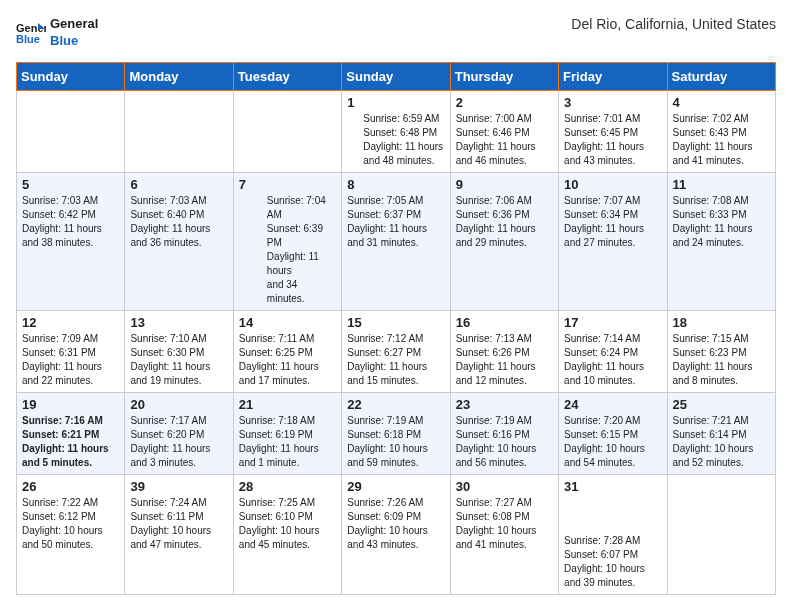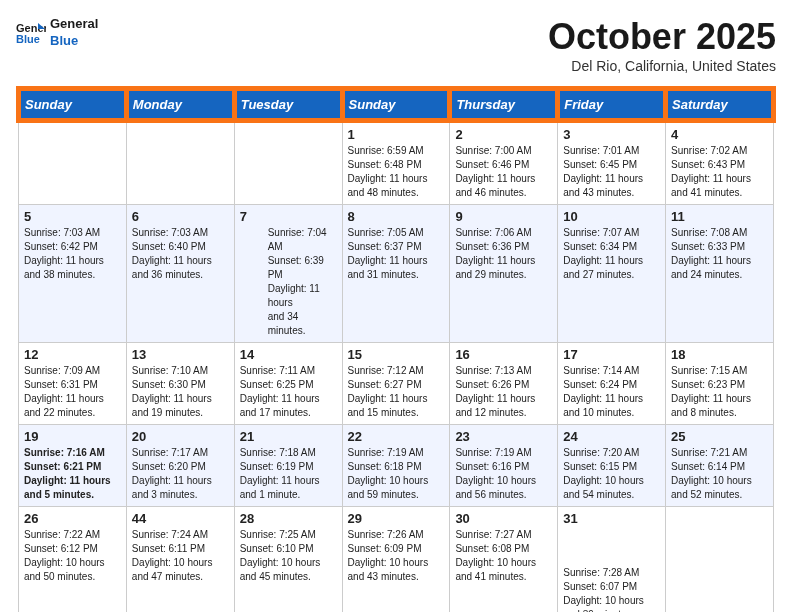--- a/index.html
+++ b/index.html
@@ -41,23 +41,22 @@
       width: 100%;
       border-collapse: collapse;
       border: 1px solid #ccc;
     }
     .calendar th {
       background-color: #1565c0;
       color: #fff;
       font-size: 13px;
       font-weight: bold;
       padding: 6px 4px;
-      border: 5px solid #f97316;
+      border: 1px solid #f97316;
       text-align: left;
-      font-style: italic;
     }
     .calendar td {
       border: 1px solid #ccc;
       vertical-align: top;
       padding: 4px 5px;
       font-size: 10.5px;
       color: #222;
       width: calc(100% / 7);
       height: 80px;
     }
@@ -90,21 +89,20 @@
       <text x="0" y="11" font-size="11" font-weight="bold" fill="#1a1a1a">General</text>
       <text x="0" y="22" font-size="11" font-weight="bold" fill="#1565c0">Blue</text>
       <polygon points="22,2 29,8 22,8" fill="#1565c0"></polygon>
     </svg>
     <div style="display:flex;flex-direction:column;line-height:1.3;">
       <span style="font-size:13px;font-weight:bold;color:#1a1a1a;">General</span>
       <span style="font-size:13px;font-weight:bold;color:#1565c0;">Blue</span>
     </div>
   </div>
   <div class="title-area">
-    <div class="month-title">October 2025</div>
     <div class="location">Del Rio, California, United States</div>
   </div>
 </div>
 
 <table class="calendar">
   <thead>
     <tr>
     <th>Sunday</th>
         <th>Monday</th>
         <th>Tuesday</th>
@@ -114,21 +112,21 @@
         <th>Saturday</th>
       </tr>
   </thead>
   <tbody id="calendar-body">
   <tr class="row-white">
         <td class="empty-cell"></td>
         <td class="empty-cell"></td>
         <td class="empty-cell"></td>
         <td>
           <div class="day-number">1</div>
-          <div class="day-info" style="white-space: pre-line;">Sunrise: 6:59 AM
+          <div class="day-info" style="white-space: pre-line; margin-left: 16px;">Sunrise: 6:59 AM
 Sunset: 6:48 PM
 Daylight: 11 hours
 and 48 minutes.</div>
         </td>
         <td>
           <div class="day-number">2</div>
           <div class="day-info" style="white-space: pre-line;">Sunrise: 7:00 AM
 Sunset: 6:46 PM
 Daylight: 11 hours
 and 46 minutes.</div>
@@ -303,21 +301,21 @@
       </tr>
       <tr class="row-white">
         <td>
           <div class="day-number">26</div>
           <div class="day-info" style="white-space: pre-line;">Sunrise: 7:22 AM
 Sunset: 6:12 PM
 Daylight: 10 hours
 and 50 minutes.</div>
         </td>
         <td>
-          <div class="day-number">44</div>
+          <div class="day-number">39</div>
           <div class="day-info" style="white-space: pre-line;">Sunrise: 7:24 AM
 Sunset: 6:11 PM
 Daylight: 10 hours
 and 47 minutes.</div>
         </td>
         <td>
           <div class="day-number">28</div>
           <div class="day-info" style="white-space: pre-line;">Sunrise: 7:25 AM
 Sunset: 6:10 PM
 Daylight: 10 hours

